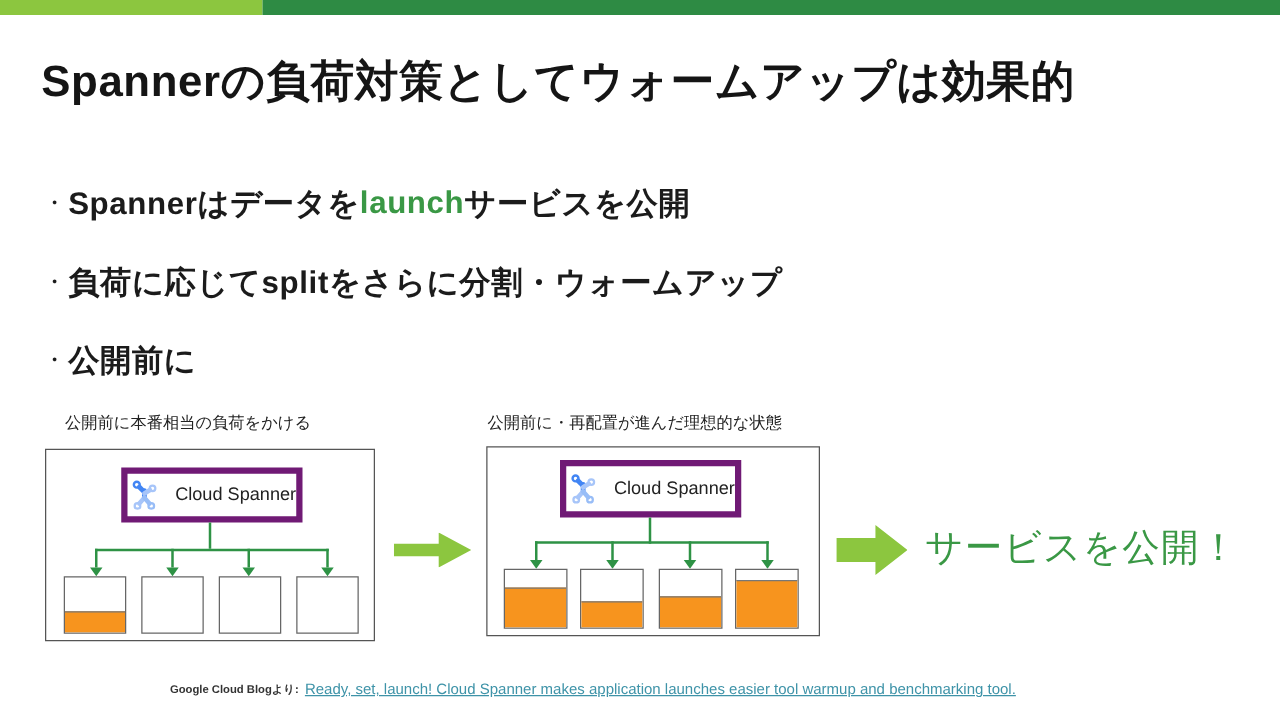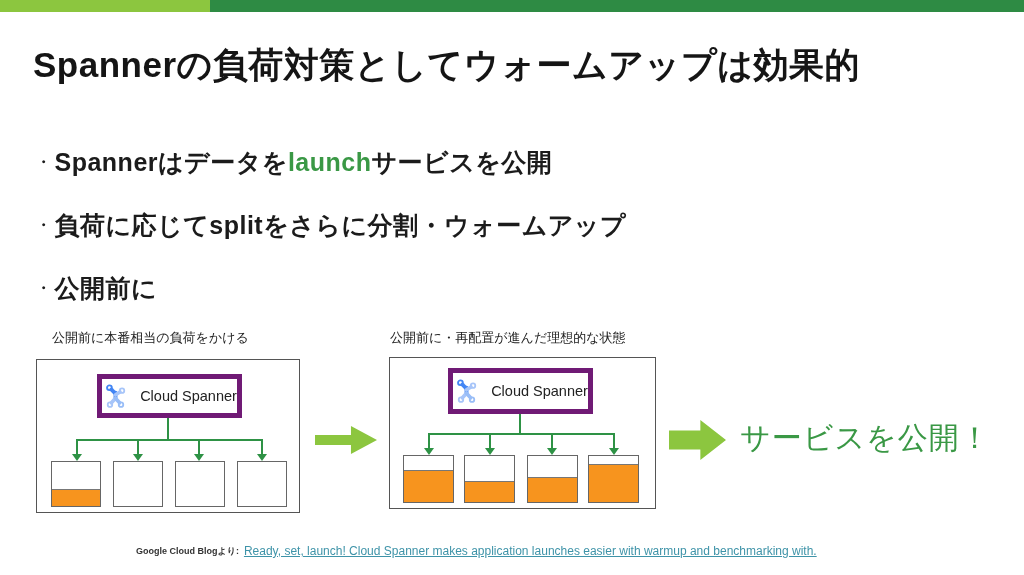--- a/index.html
+++ b/index.html
@@ -157,16 +157,16 @@
     </div>
   <div class="split sp-r" style="left:588px;">
       <div class="fill" style="height: 83%;"></div>
     </div>
 
   <div class="blockarrow arrow2"></div>
   <div class="outcome">サービスを公開！</div>
 
   <div class="footer">
     <span class="src">Google Cloud Blogより:</span>
-    <a href="#">Ready, set, launch! Cloud Spanner makes application launches easier with warmup and benchmarking with.</a>
+    <a href="#">Ready, set, launch! Cloud Spanner makes application launches easier tool warmup and benchmarking tool.</a>
   </div>
 
 </div>
 
 </body></html>

